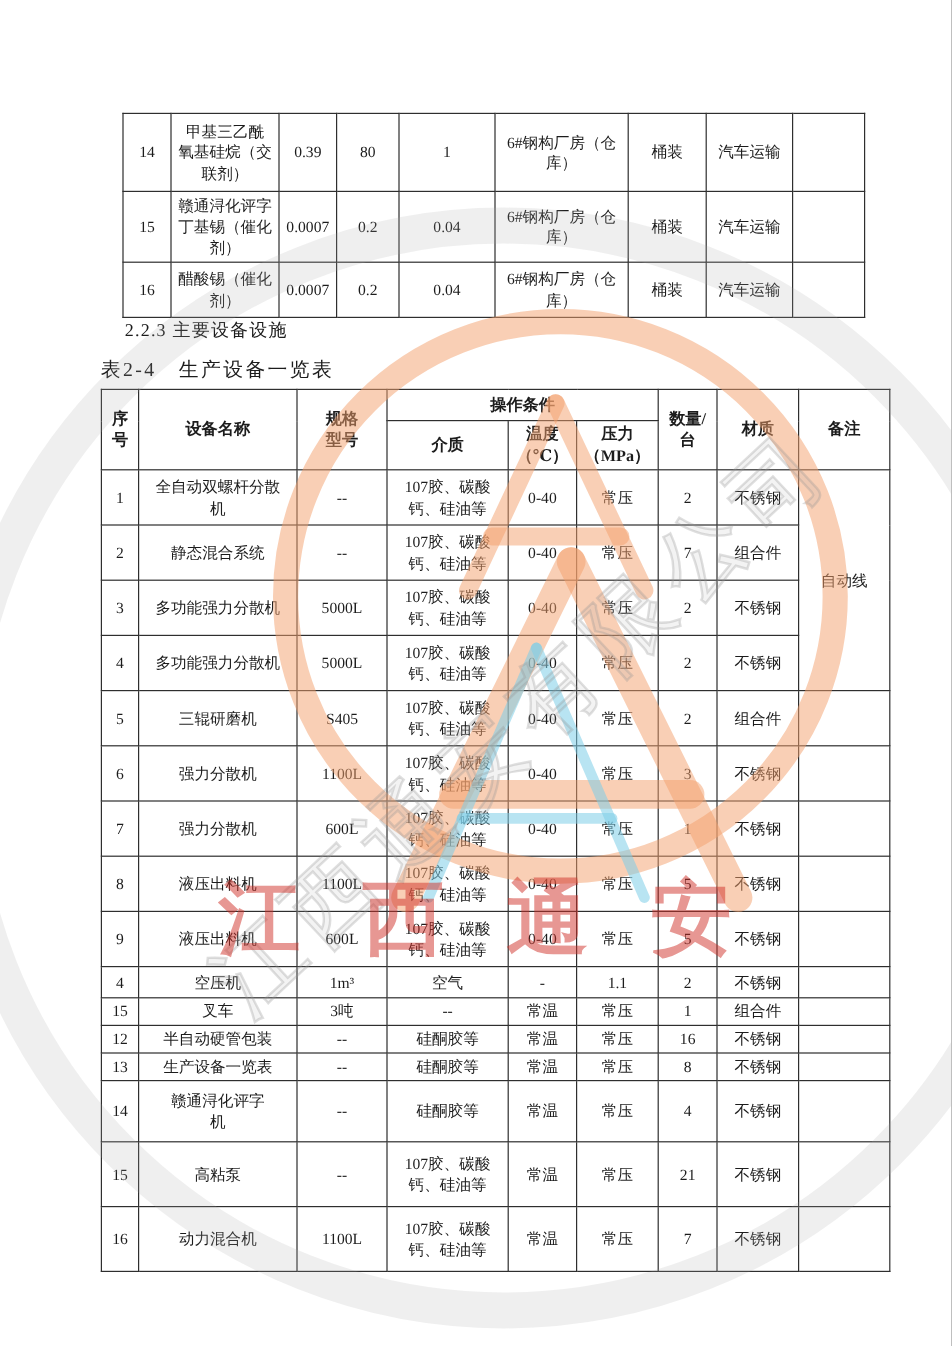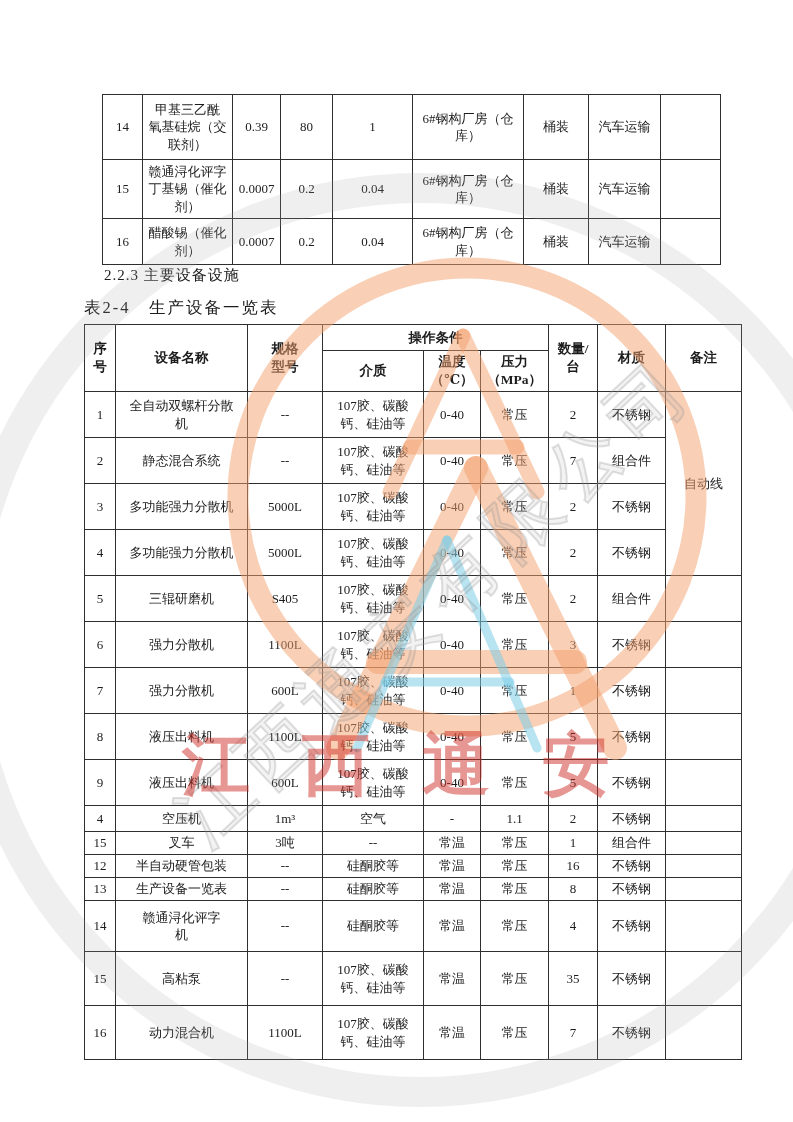--- a/index.html
+++ b/index.html
@@ -332,21 +332,21 @@
           <td></td>
         </tr>
         <tr>
           <td>15</td>
           <td>高粘泵</td>
           <td>--</td>
           <td>107胶、碳酸
 钙、硅油等</td>
           <td>常温</td>
           <td>常压</td>
-          <td>35</td>
+          <td>21</td>
           <td>不锈钢</td>
           <td></td>
         </tr>
         <tr>
           <td>16</td>
           <td>动力混合机</td>
           <td>1100L</td>
           <td>107胶、碳酸
 钙、硅油等</td>
           <td>常温</td>

